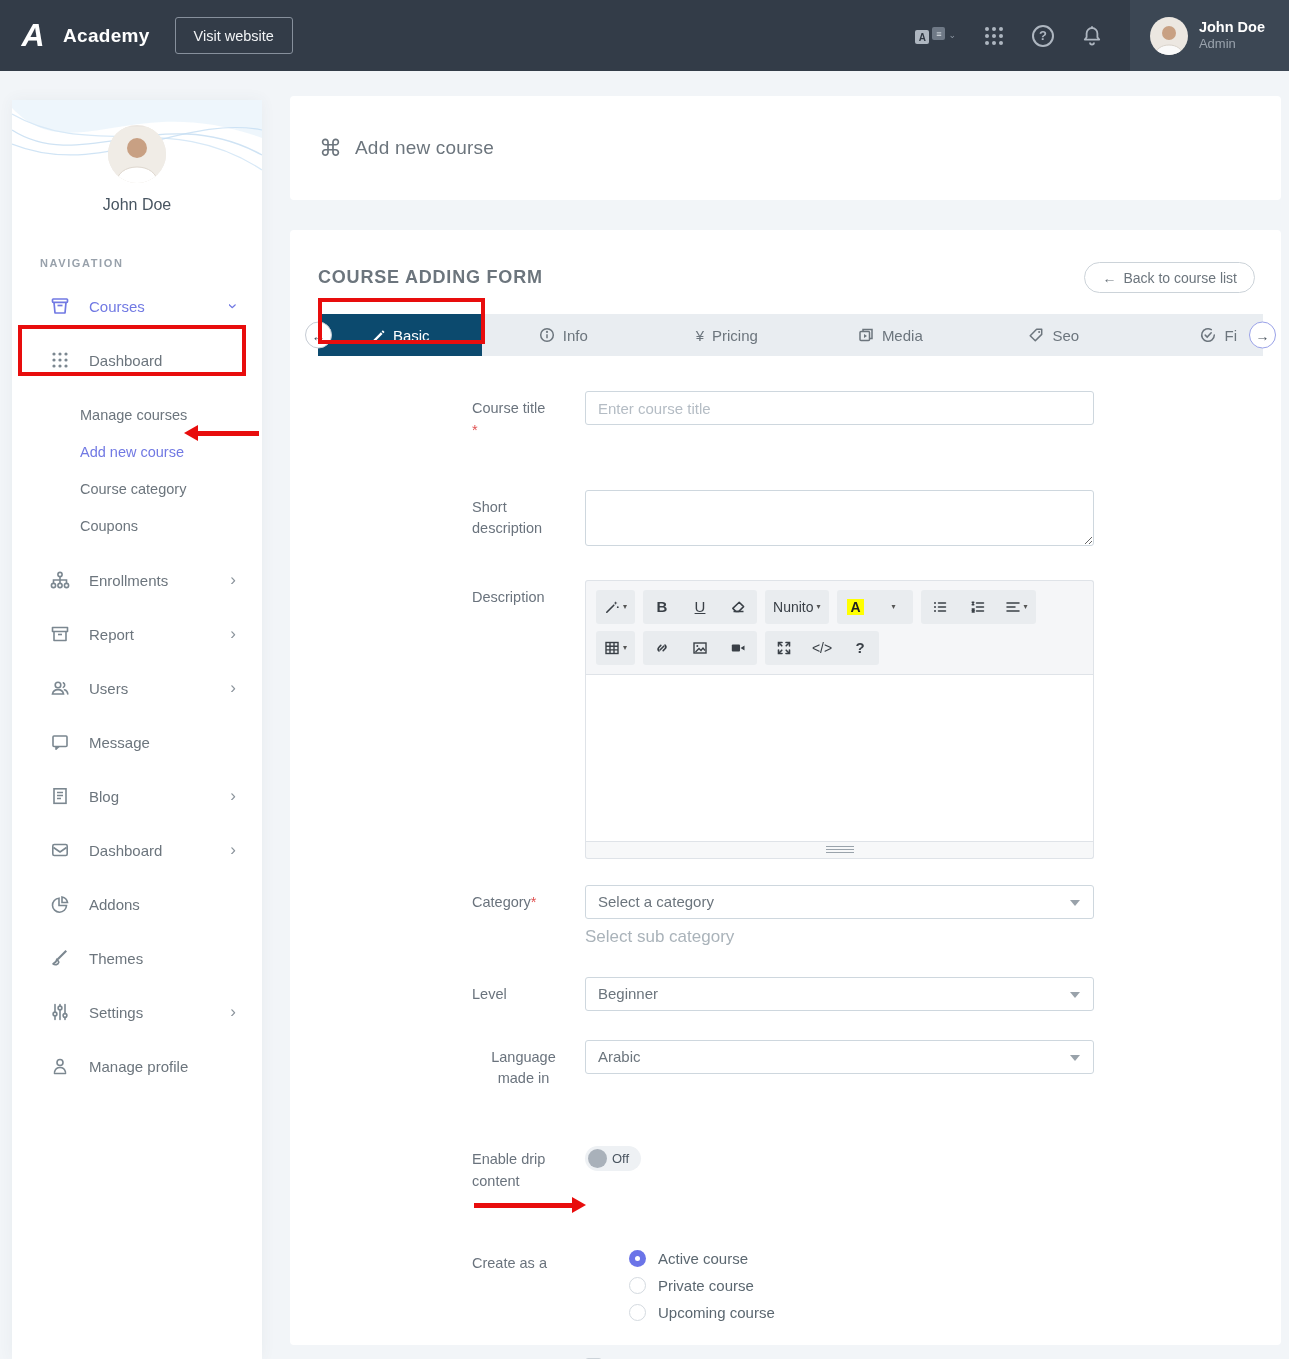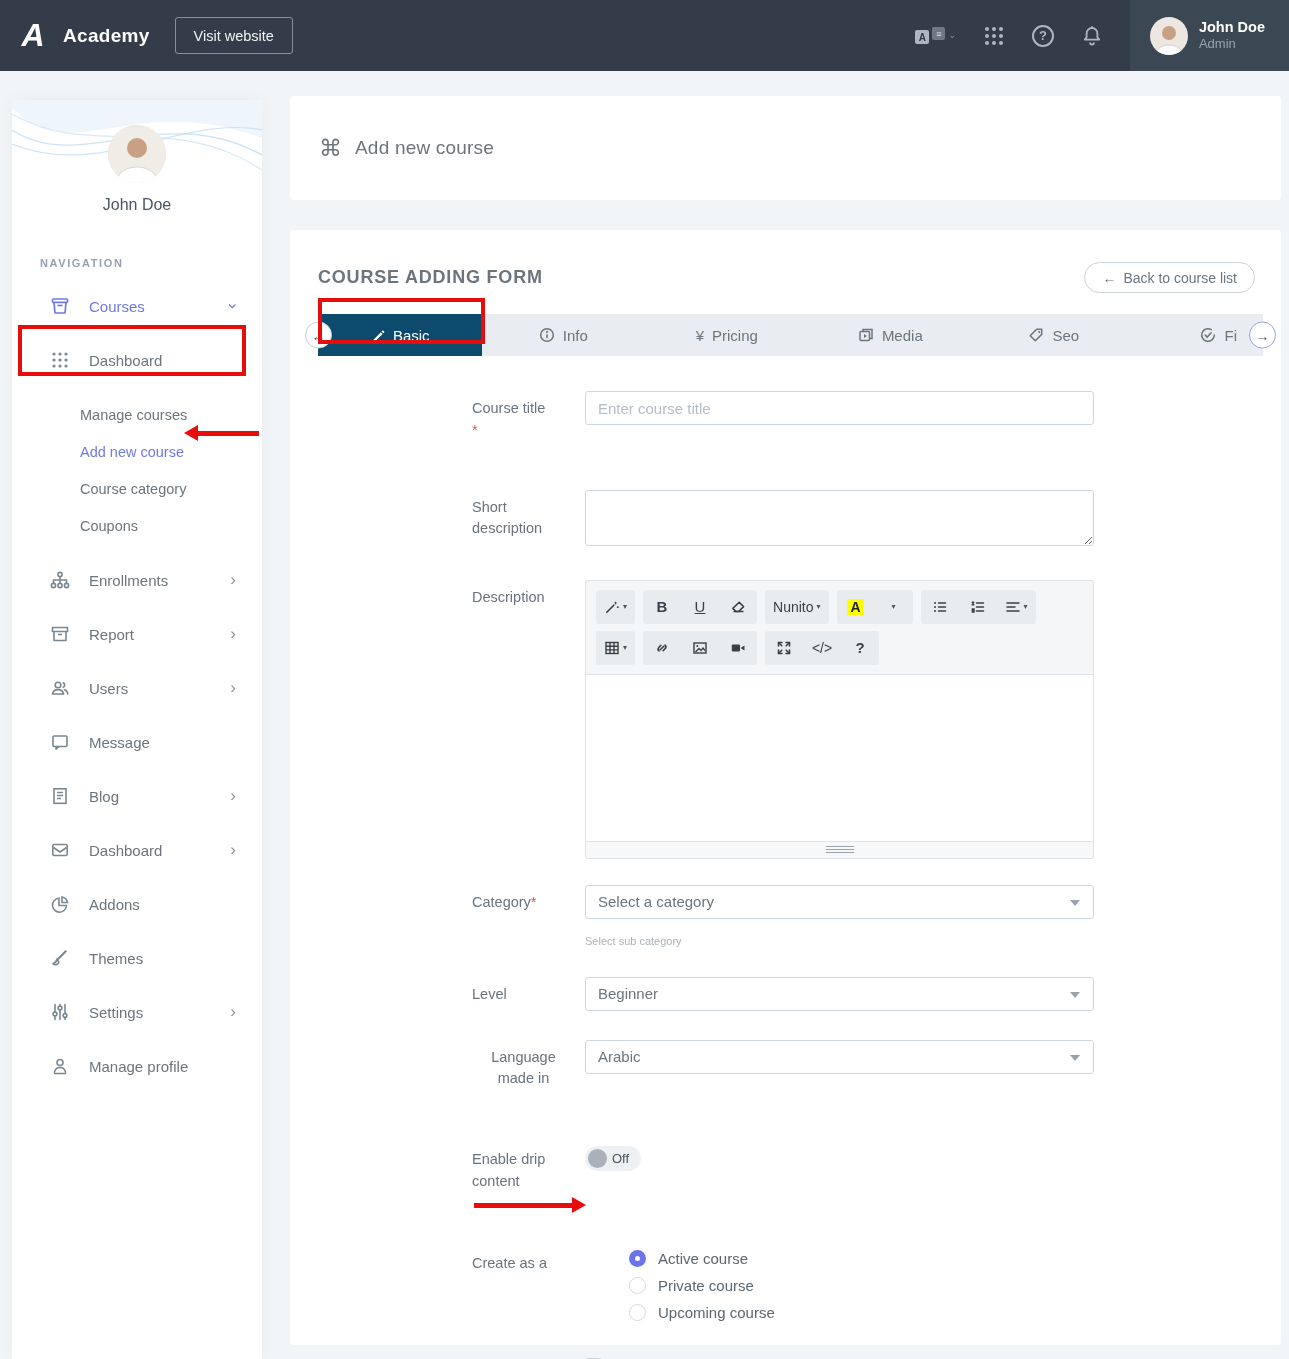--- a/index.html
+++ b/index.html
@@ -113,21 +113,21 @@
   .ed-status { height:17px; border:1px solid #dfe3e8; border-top:none; background:#f7f8f9;
     border-radius:0 0 3px 3px; display:flex; align-items:center; justify-content:center; }
   .drag-lines { width:28px; height:7px;
     background:repeating-linear-gradient(to bottom,#9aa3ab 0 1px,transparent 1px 3px); }
 
   
   .sel { position:relative; width:509px; height:34px; border:1px solid #ced7de; border-radius:3px;
     display:flex; align-items:center; padding:0 12px; font-size:15px; color:#6c757d; cursor:pointer; background:#fff; }
   .sel::after { content:""; position:absolute; right:13px; top:14px;
     border-left:5px solid transparent; border-right:5px solid transparent; border-top:6px solid #99a2aa; }
-  .helper { margin-top:16px; font-size:11px; color:#aab3ba; }
+  .helper { margin-top:8px; font-size:17px; color:#aab3ba; }
 
   
   .toggle { width:56px; height:25px; background:#eef1f4; border-radius:999px; display:flex; align-items:center;
     cursor:pointer; position:relative; }
   .knob { width:19px; height:19px; border-radius:50%; background:#a9b1ba; margin-left:3px; }
   .tg-label { font-size:13px; color:#4a5560; margin-left:5px; }
 
   
   .radio-row { display:flex; align-items:center; gap:12px; margin-bottom:10px; cursor:pointer; }
   .radio { width:17px; height:17px; border-radius:50%; border:1.5px solid #d4dae0; background:#fff; position:relative; flex:none; }

